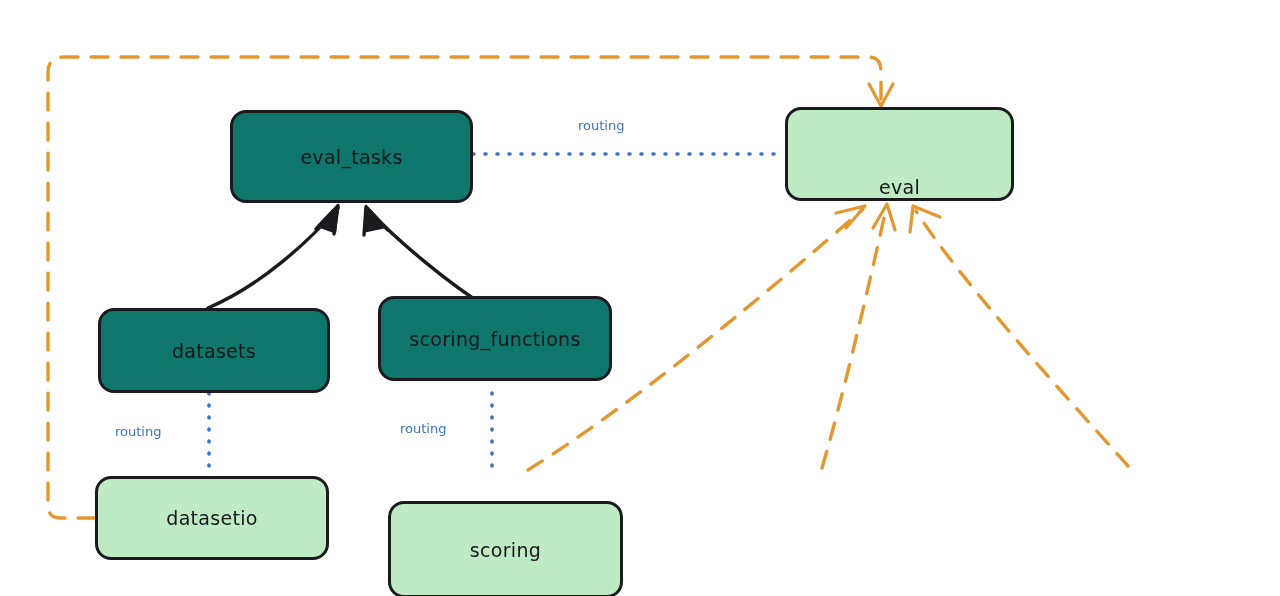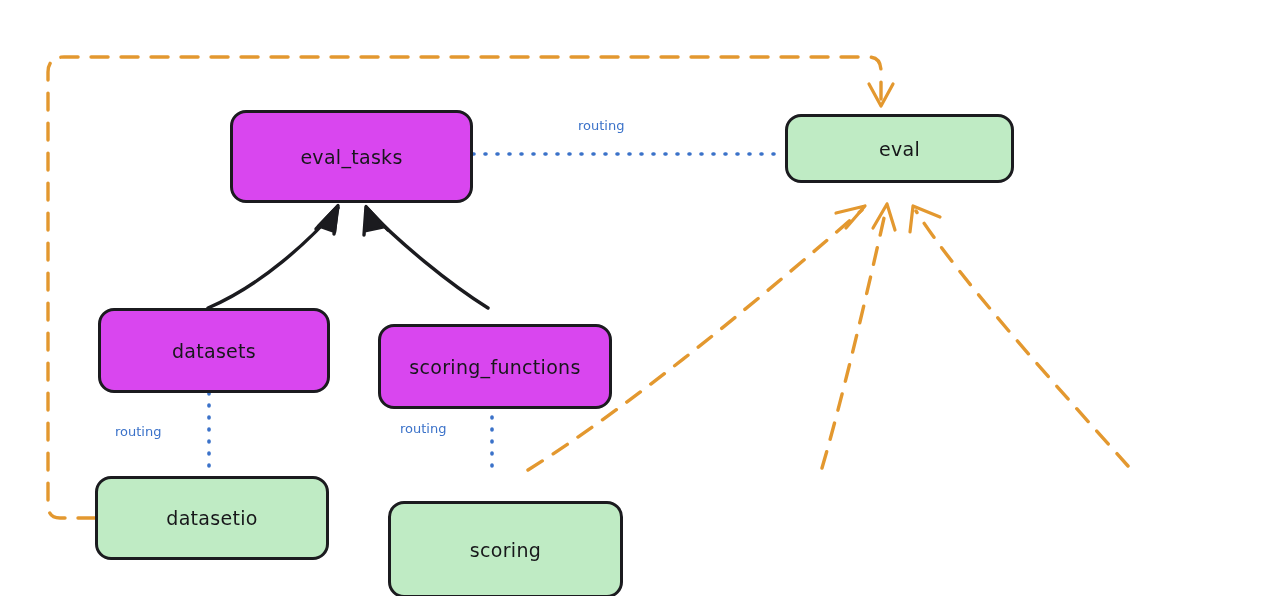--- a/index.html
+++ b/index.html
@@ -41,21 +41,21 @@
   .node .node-label {
     font-family: "DejaVu Sans", sans-serif;
     font-size: 19px;
     font-weight: 400;
     color: #17171a;
     letter-spacing: 0.3px;
     white-space: nowrap;
     text-align: center;
   }
   .node.api {
-    background: #d946ef;
+    background: #0f766e;
   }
   .node.provider {
     background: #bfebc4;
   }
   .edge-label {
     position: absolute;
     font-family: "DejaVu Sans", sans-serif;
     font-size: 13px;
     color: #3b72c9;
     white-space: nowrap;
@@ -112,29 +112,29 @@
       <path d="M 1128 466 C 1060 390 960 280 916 211" fill="none" stroke="#e3982f" stroke-width="3.4" stroke-linecap="round" stroke-dasharray="17 13"></path>
       <path d="M 913 206 L 910 232 M 913 206 L 940 217" fill="none" stroke="#e3982f" stroke-width="3.2" stroke-linecap="round"></path>
     </g>
 
   </svg>
 
   <div class="node api" style="left:230px; top:110px; width:243px; height:93px;">
     <span class="node-label">eval_tasks</span>
   </div>
 
-  <div class="node provider" style="left:785px; top:114px; width:229px; height:69px;">
+  <div class="node provider" style="left:785px; top:107px; width:229px; height:94px;align-items:flex-end;">
     <span class="node-label">eval</span>
   </div>
 
   <div class="node api" style="left:98px; top:308px; width:232px; height:85px;">
     <span class="node-label">datasets</span>
   </div>
 
-  <div class="node api" style="left:378px; top:324px; width:234px; height:85px;">
+  <div class="node api" style="left:378px; top:296px; width:234px; height:85px;">
     <span class="node-label">scoring_functions</span>
   </div>
 
   <div class="node provider" style="left:95px; top:476px; width:234px; height:84px;">
     <span class="node-label">datasetio</span>
   </div>
 
   <div class="node provider" style="left:388px; top:473px; width:235px; height:97px;margin-top:28px;">
     <span class="node-label">scoring</span>
   </div>

